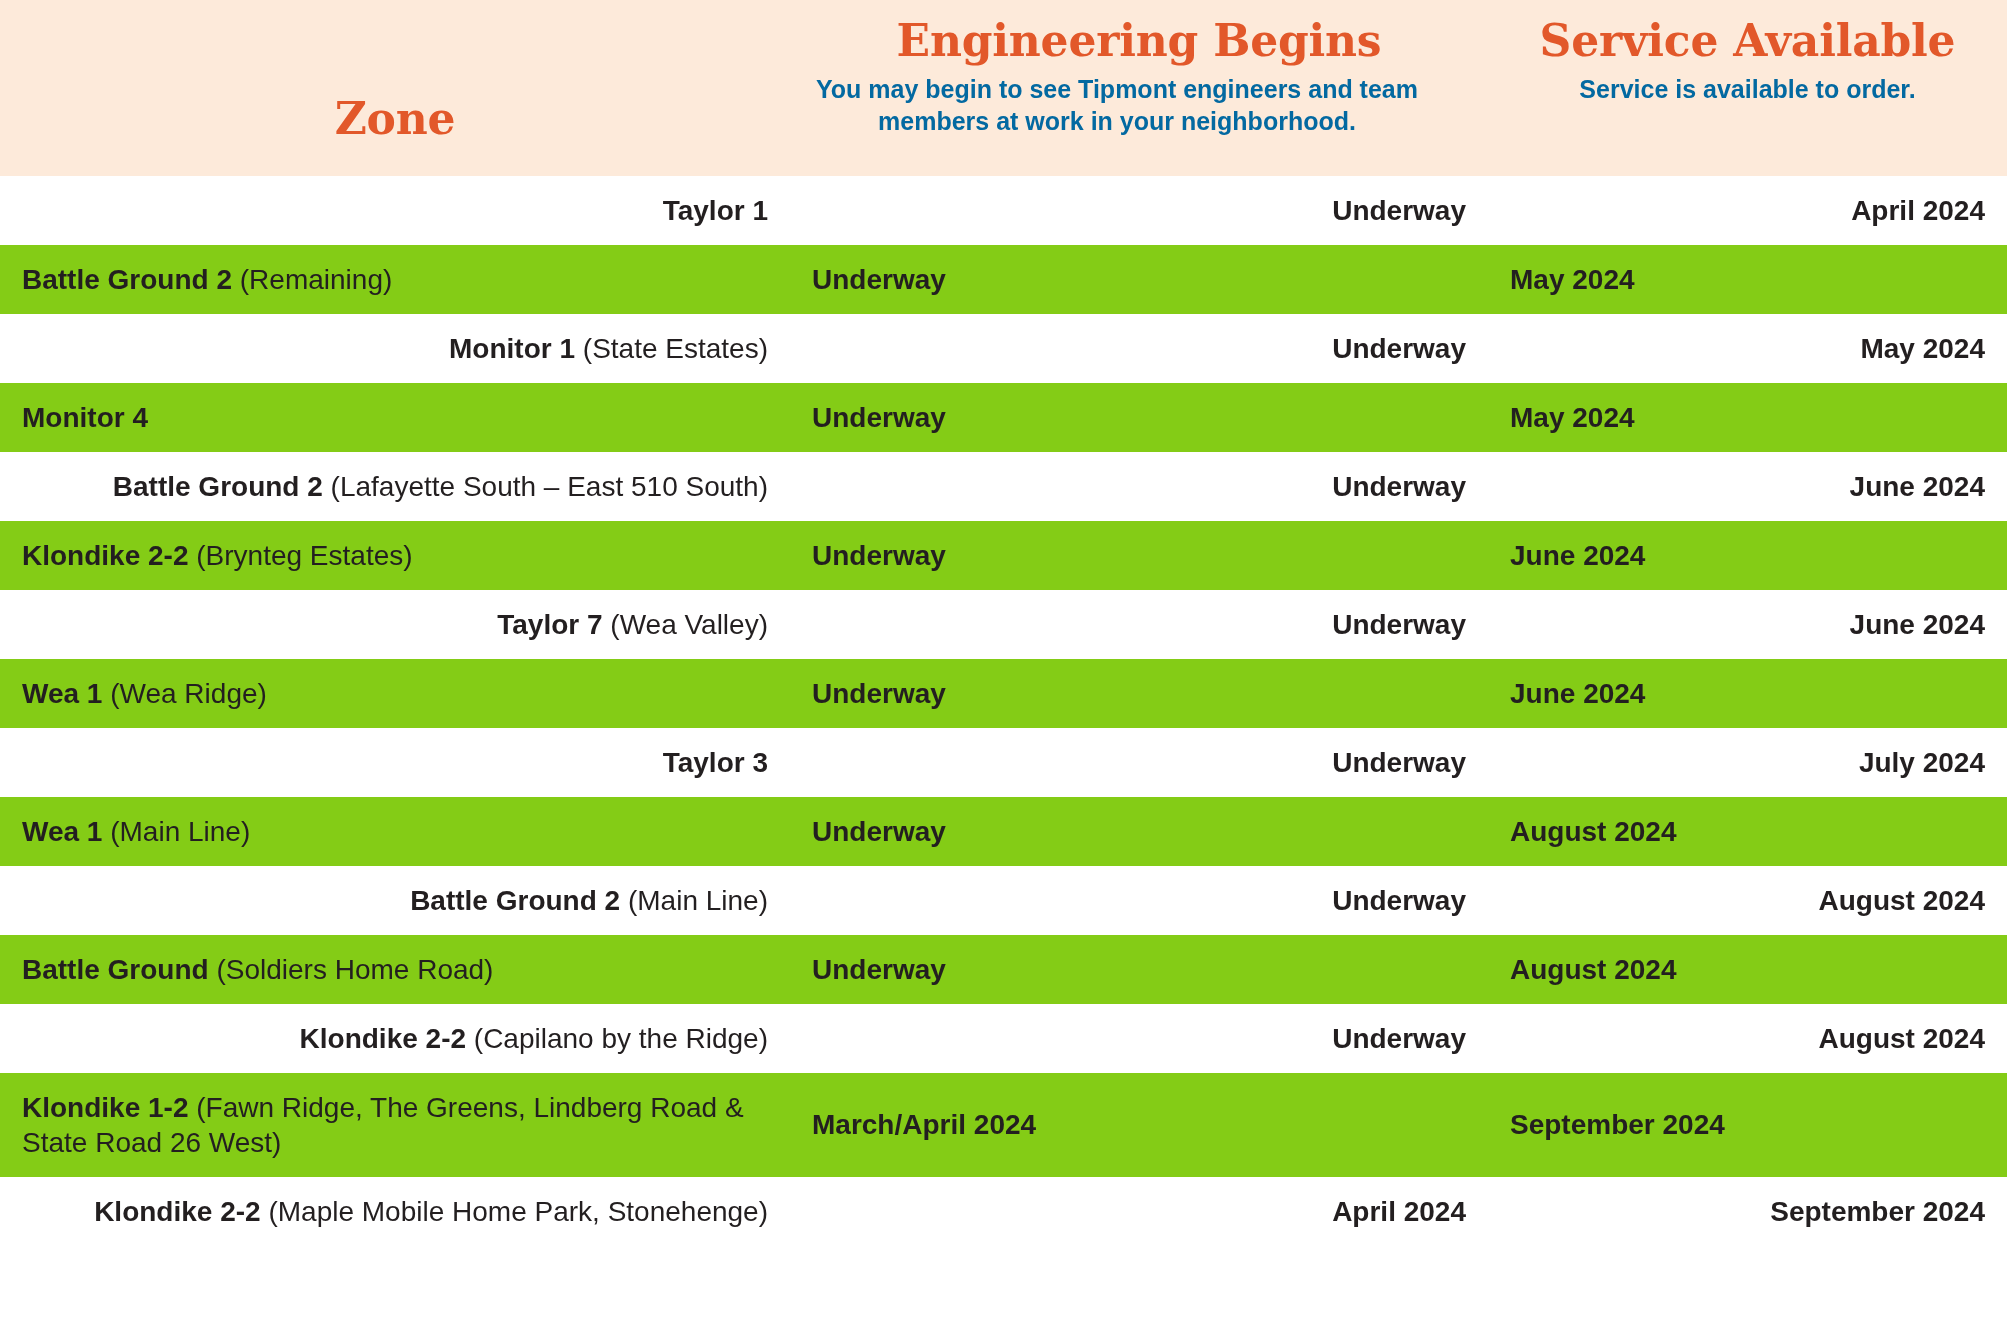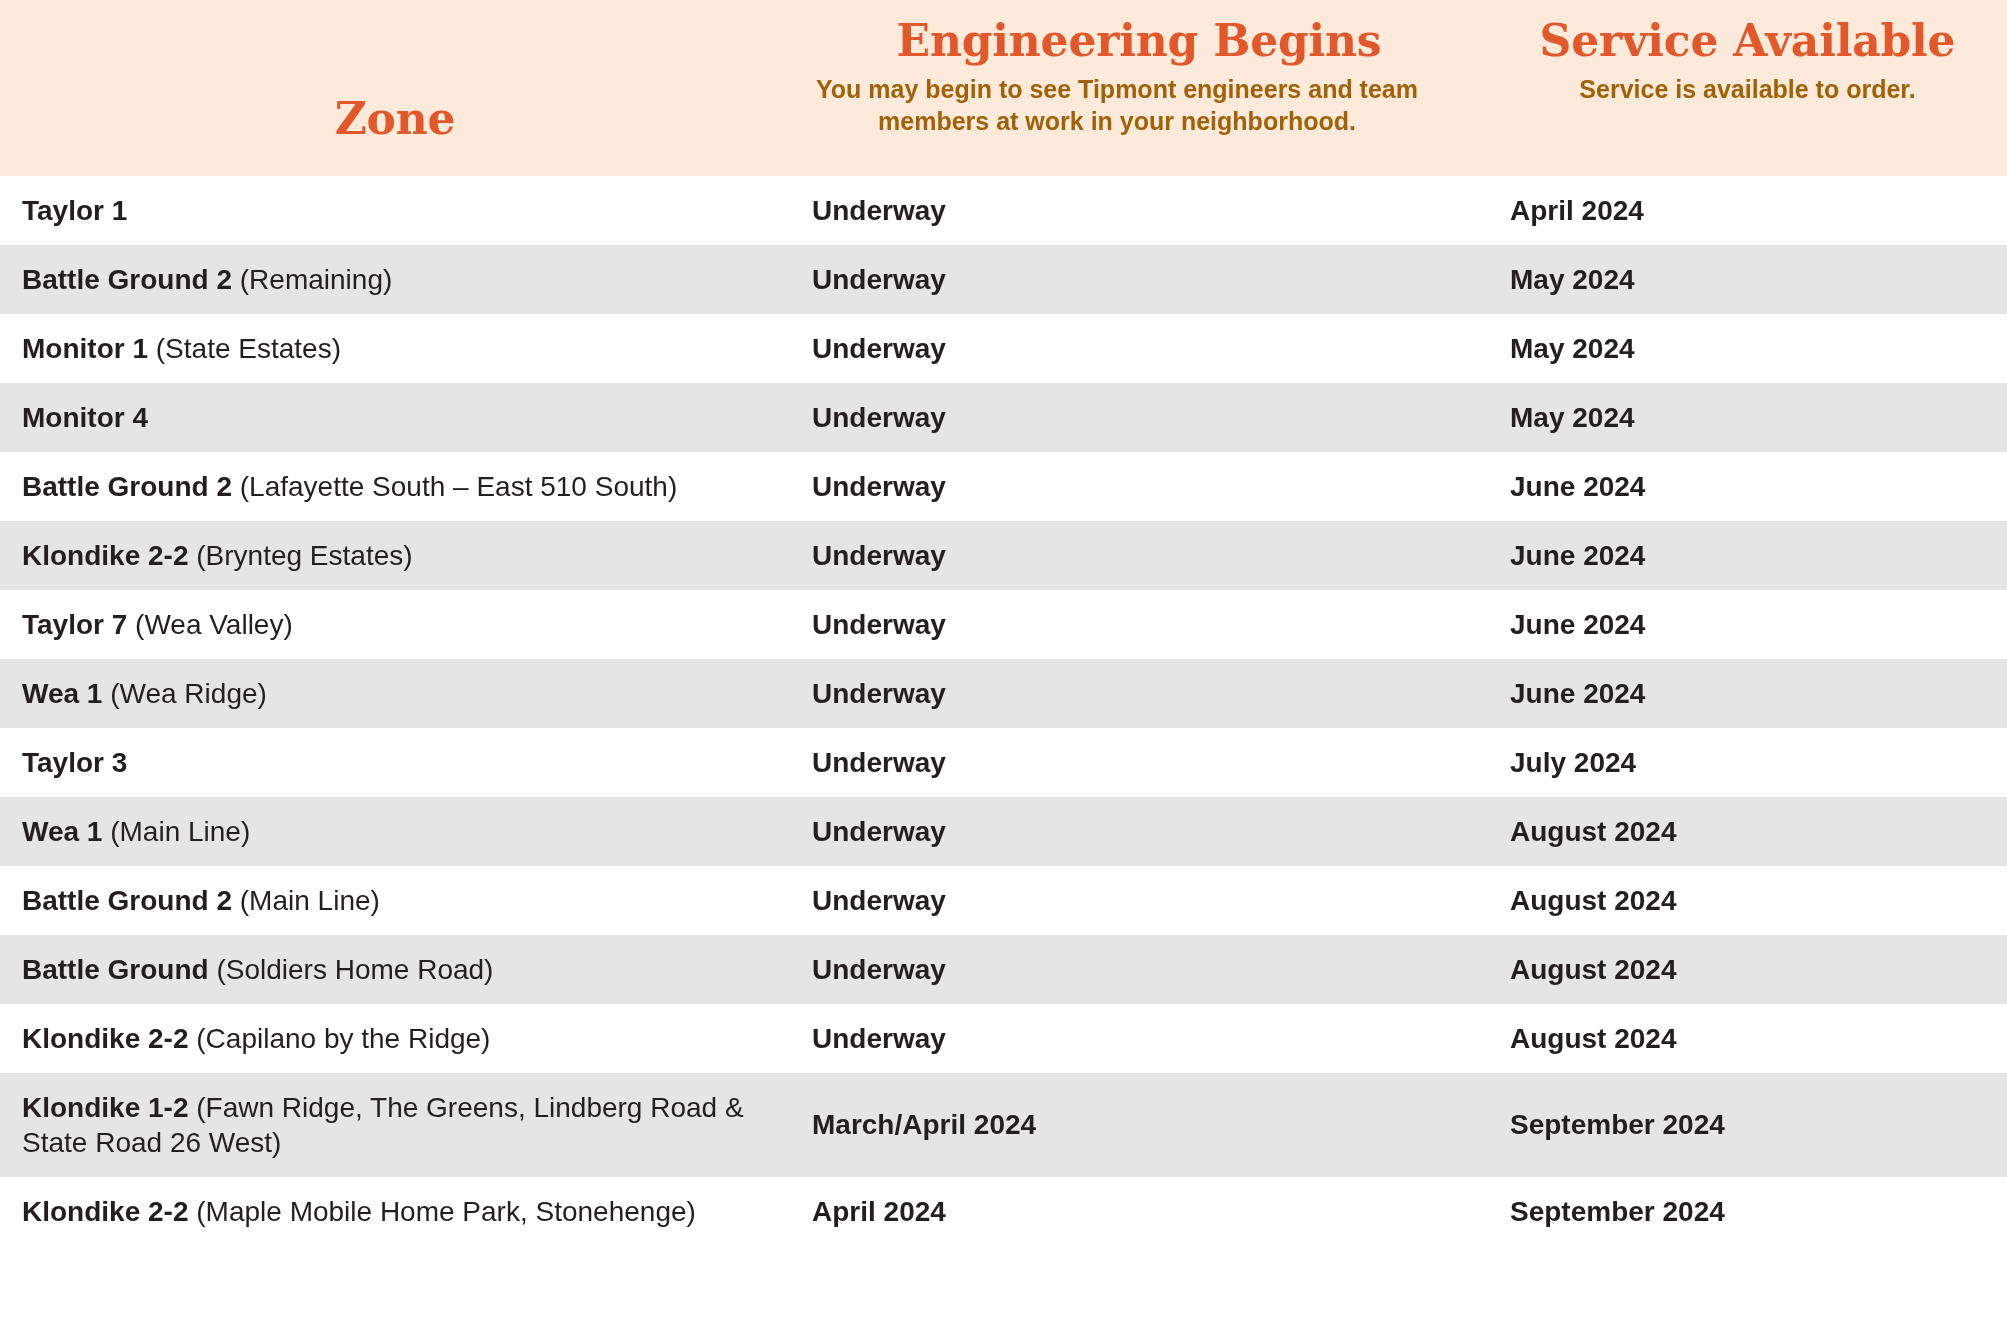--- a/index.html
+++ b/index.html
@@ -35,37 +35,38 @@
     font-size: 44px;
     line-height: 1.06;
     letter-spacing: -0.2px;
   }
   .head-title.zone {
     margin-top: 78px;
   }
   .head-sub {
     font-size: 25px;
     line-height: 1.28;
-    color: #a16207;
+    color: #0369a1;
     margin-top: 8px;
     max-width: 610px;
   }
 
   .row td {
     padding: 17px 22px;
     font-size: 28px;
     line-height: 1.25;
     vertical-align: middle;
   }
   .row.alt {
-    background: #e5e5e5;
+    background: #84cc16;
     padding-left: 33px;
   }
   .row.plain {
     background: #ffffff;
+    text-align: right;
   }
   .zone-name {
     font-weight: bold;
   }
   .zone-detail {
     font-weight: normal;
   }
   .bold-cell {
     font-weight: bold;
   }

